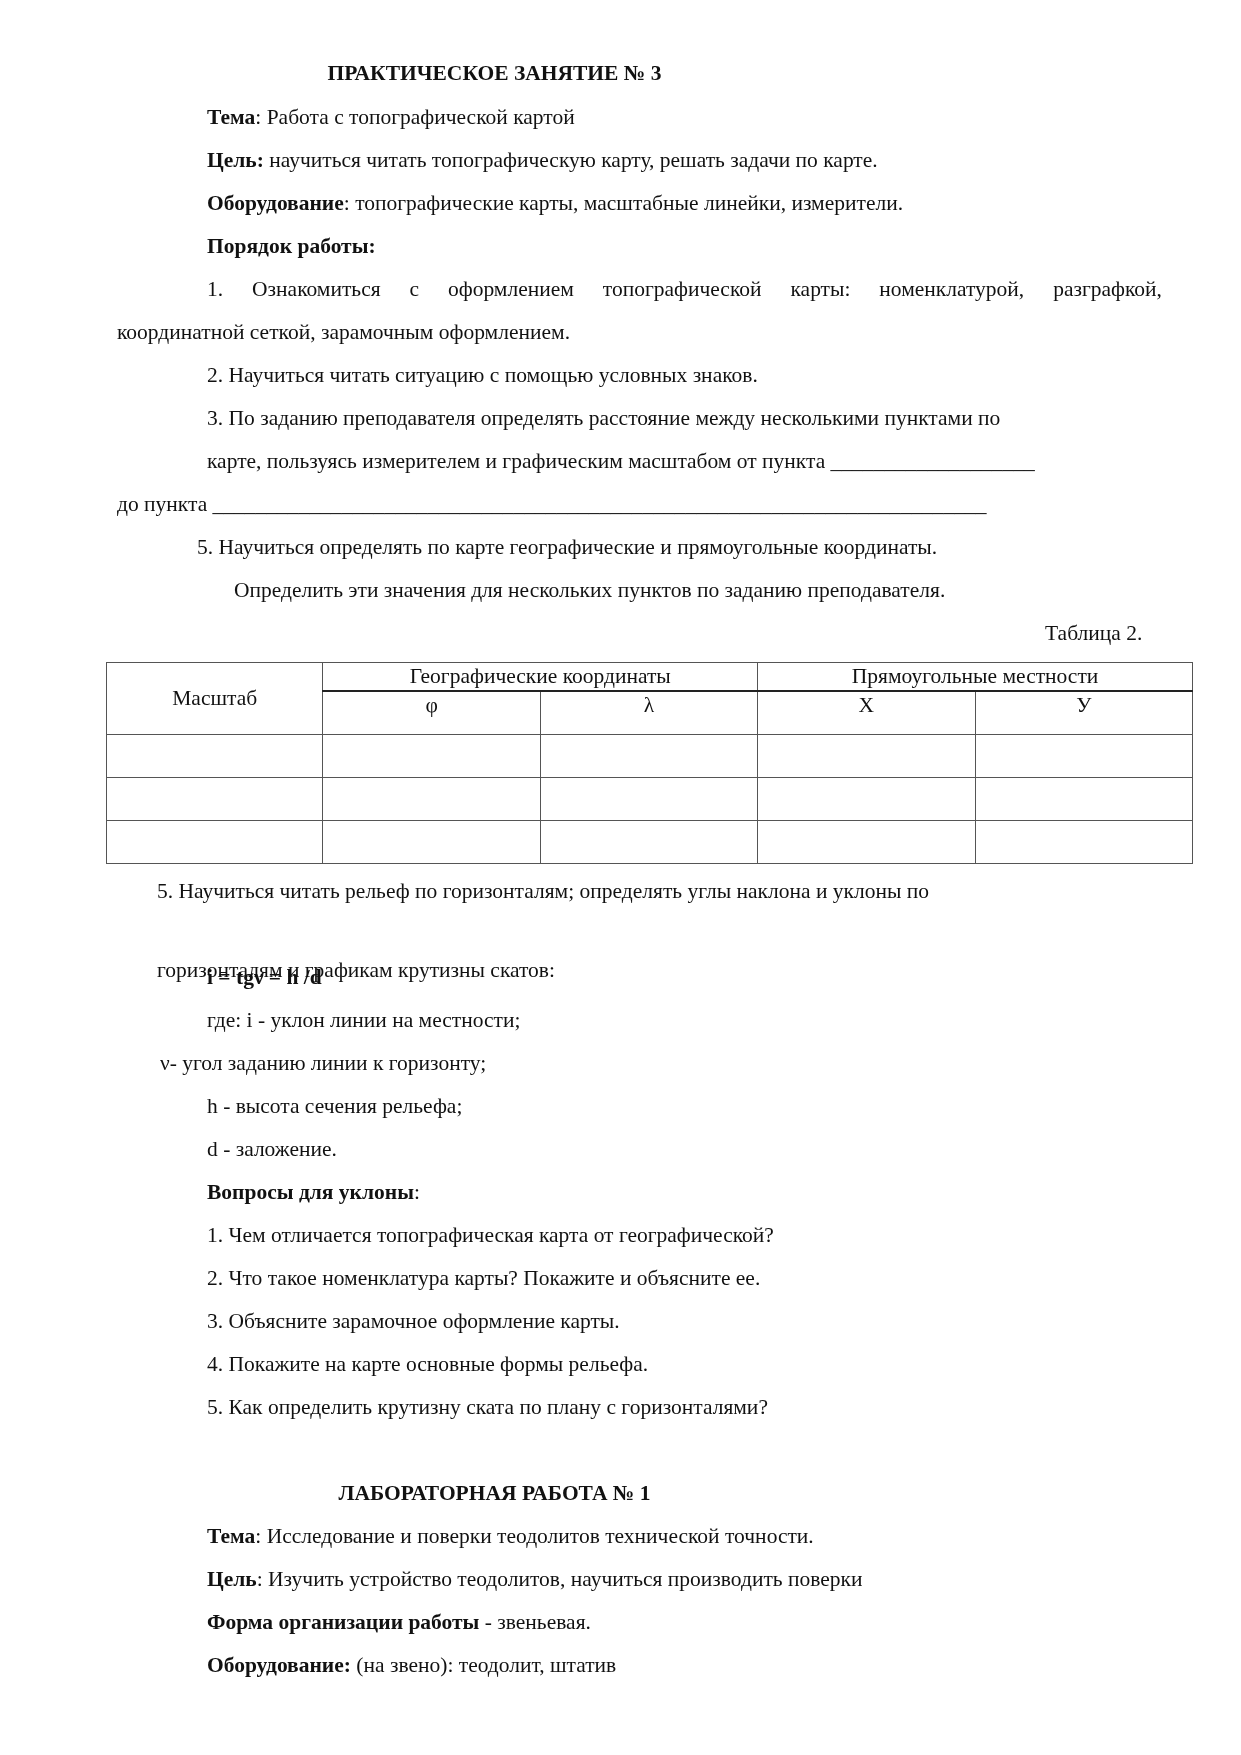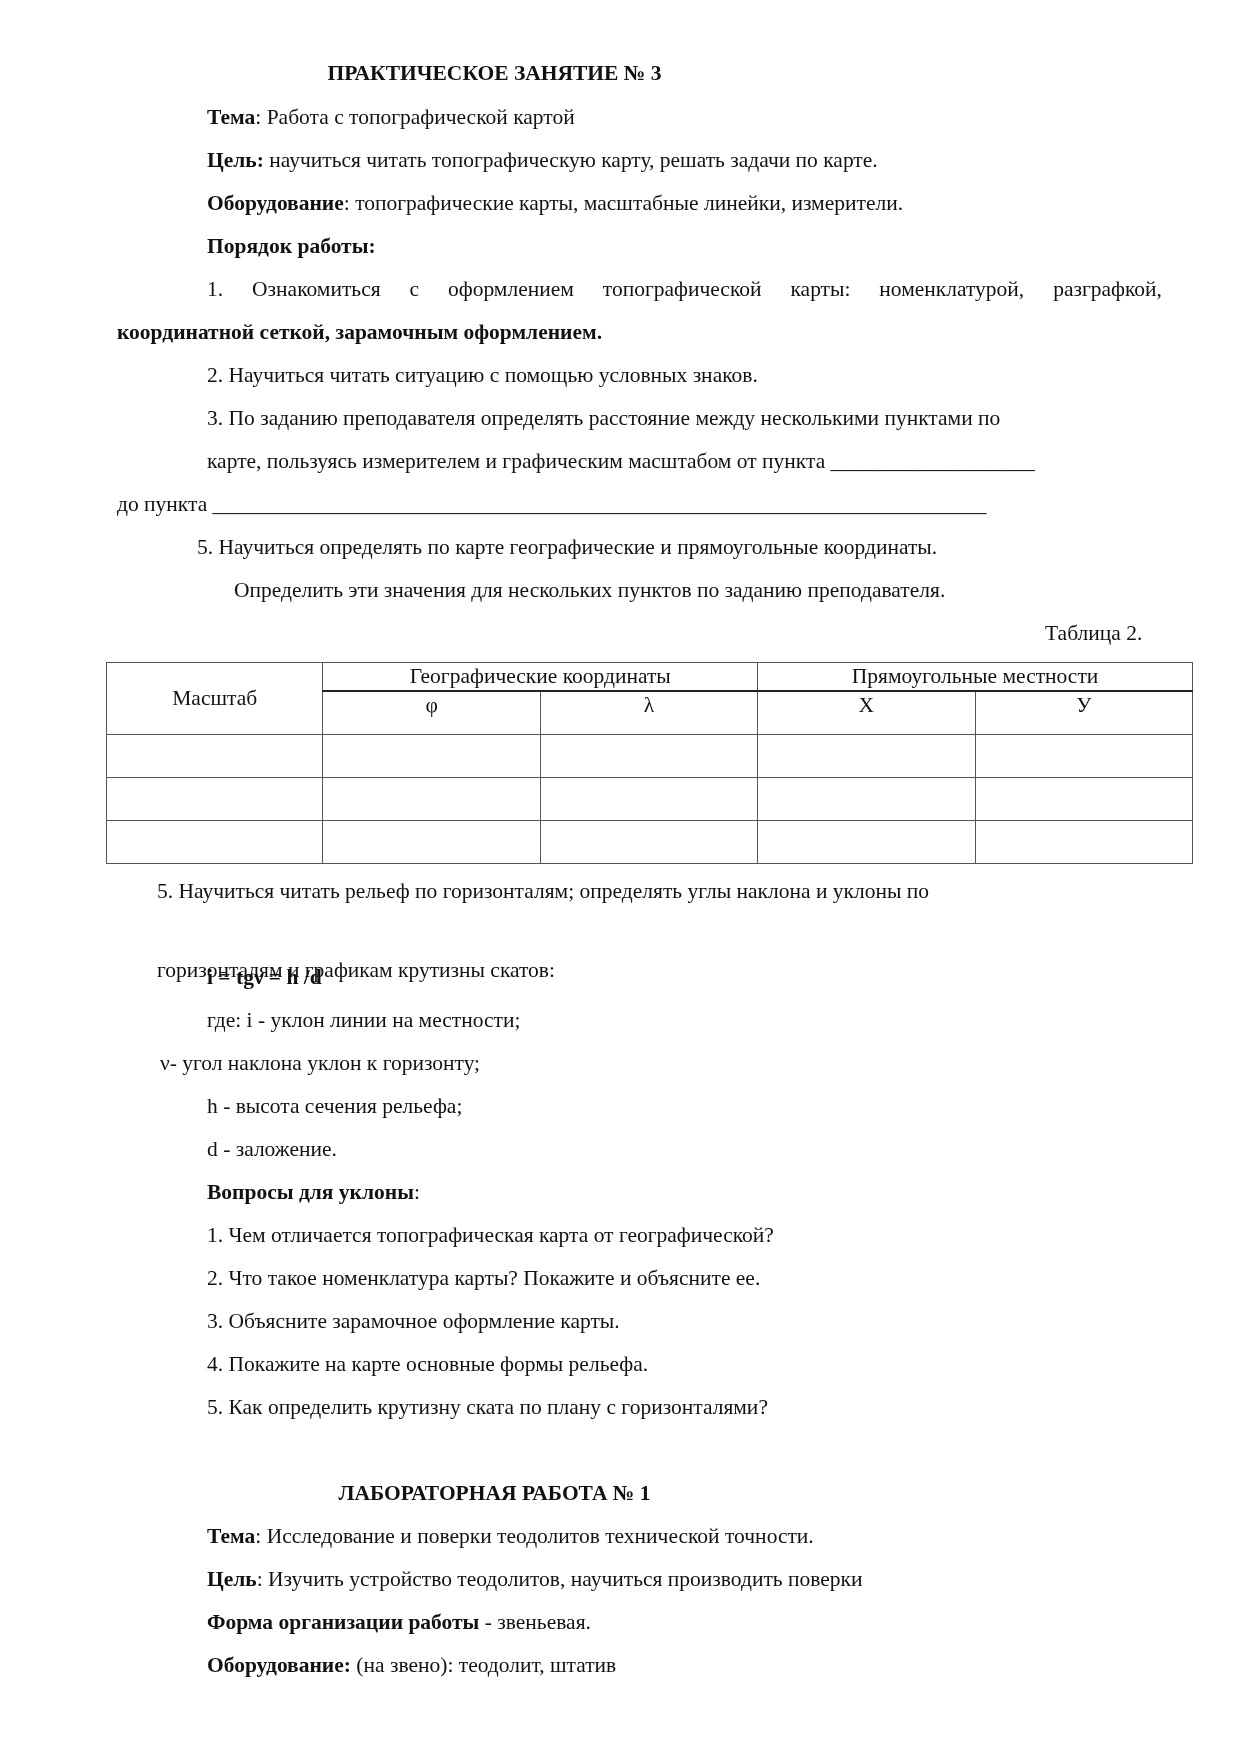--- a/index.html
+++ b/index.html
@@ -37,21 +37,21 @@
   <span class="b">Цель:</span><span> научиться читать топографическую карту, решать задачи по карте.</span>
 </div>
 
 <div class="ln" style="left:207px; top:190px;">
   <span class="b">Оборудование</span><span>: топографические карты, масштабные линейки, измерители.</span>
 </div>
 
 <div class="ln b" style="left:207px; top:233px;">Порядок работы:</div>
 
 <div class="ln justify" style="left:207px; top:276px; width:955px;">1.  Ознакомиться с оформлением топографической карты: номенклатурой, разграфкой,</div>
-<div class="ln" style="left:117px; top:319px;font-weight:bold;">координатной сеткой, зарамочным оформлением.</div>
+<div class="ln" style="left:117px; top:319px;">координатной сеткой, зарамочным оформлением.</div>
 
 <div class="ln" style="left:207px; top:362px;">2.  Научиться читать ситуацию с помощью условных знаков.</div>
 
 <div class="ln" style="left:207px; top:405px;">3.  По заданию преподавателя определять расстояние между несколькими пунктами по</div>
 <div class="ln" style="left:207px; top:448px;">карте, пользуясь измерителем и графическим масштабом от пункта ___________________</div>
 <div class="ln" style="left:117px; top:491px;">до пункта ________________________________________________________________________</div>
 
 <div class="ln" style="left:197px; top:534px;">5.   Научиться определять по карте географические и прямоугольные координаты.</div>
 <div class="ln" style="left:234px; top:577px;">Определить эти значения для нескольких пунктов по заданию преподавателя.</div>
 
@@ -91,21 +91,21 @@
     <td></td>
     <td></td>
   </tr>
 </tbody>
   </table>
 
 <div class="ln" style="left:157px; top:878px;">5. Научиться читать рельеф по горизонталям; определять углы наклона и уклоны по</div>
 <div class="ln" style="left:157px; top:921px;margin-top:36px;">горизонталям и графикам крутизны скатов:</div>
 <div class="ln b" style="left:207px; top:964px;">i = tgν = h /d</div>
 <div class="ln" style="left:207px; top:1007px;">где: i - уклон линии на местности;</div>
-<div class="ln" style="left:160px; top:1050px;">ν- угол наклона уклон к горизонту;</div>
+<div class="ln" style="left:160px; top:1050px;">ν- угол заданию линии к горизонту;</div>
 <div class="ln" style="left:207px; top:1093px;">h - высота сечения рельефа;</div>
 <div class="ln" style="left:207px; top:1136px;">d - заложение.</div>
 
 <div class="ln" style="left:207px; top:1179px;">
   <span class="b">Вопросы для уклоны</span><span>:</span>
 </div>
 
 <div class="ln" style="left:207px; top:1222px;">1.  Чем отличается топографическая карта от географической?</div>
 <div class="ln" style="left:207px; top:1265px;">2.   Что такое номенклатура карты? Покажите и объясните ее.</div>
 <div class="ln" style="left:207px; top:1308px;">3.   Объясните зарамочное оформление карты.</div>

